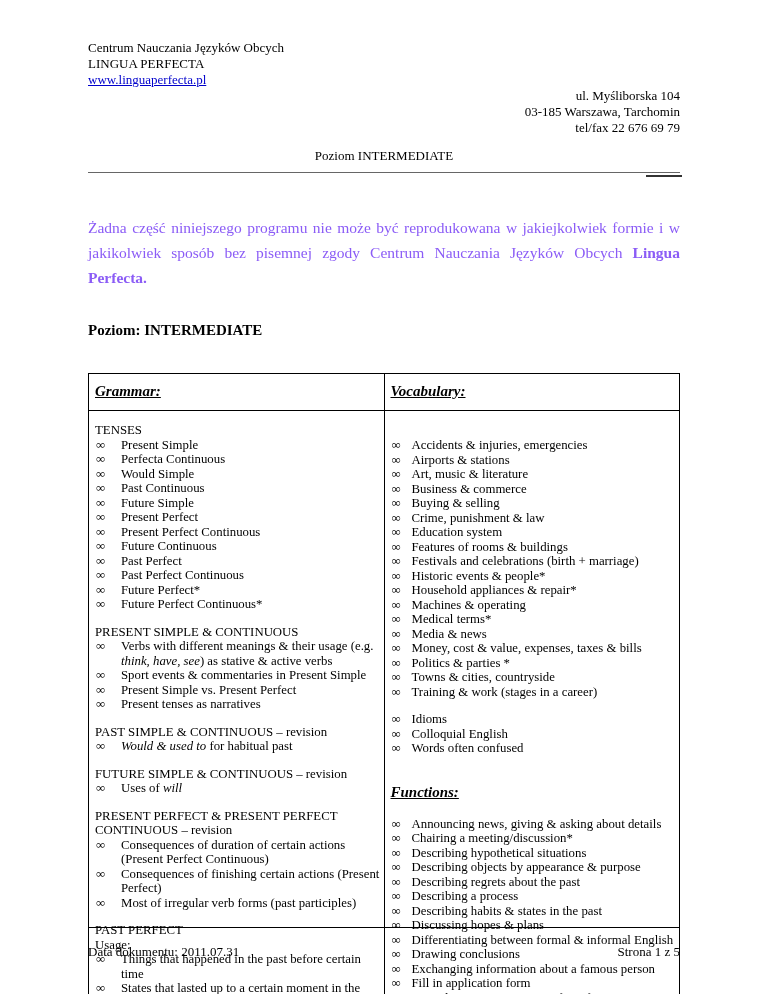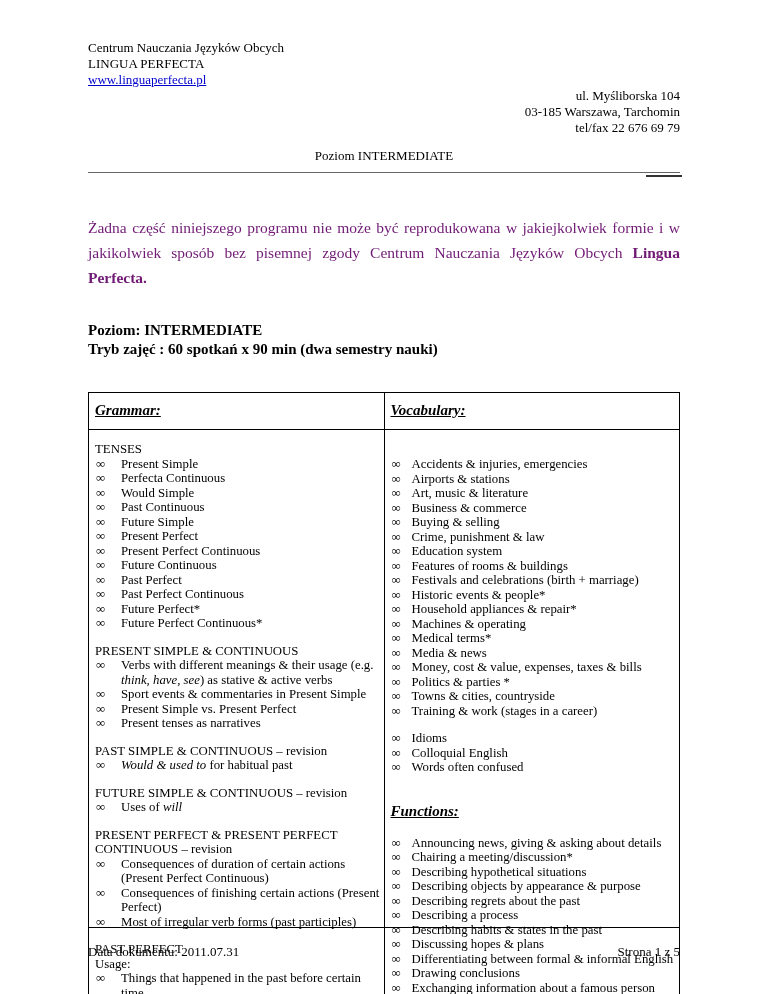--- a/index.html
+++ b/index.html
@@ -12,21 +12,21 @@
     color:#000;
     padding:40px 88px 0 88px;
     overflow:hidden;
   }
   .doc-header { display:flex; justify-content:space-between; font-size:13px; line-height:16px;flex-direction:column; }
   .header-right { text-align:right; }
   .link { color:#0000cc; text-decoration:underline; cursor:pointer; }
   .doc-subtitle { text-align:center; font-size:13px; margin-top:12px; }
   .rule { position:relative; height:9px; border-bottom:1px solid #666; }
   .rule::after { content:""; position:absolute; right:-2px; bottom:-5px; width:36px; border-bottom:2px solid #333; }
-  .notice { margin-top:42px; color:#701a75; font-size:15.5px; line-height:25px; text-align:justify; }
+  .notice { margin-top:42px; color:#8b5cf6; font-size:15.5px; line-height:25px; text-align:justify; }
   .notice b { font-weight:bold; }
   .level { margin-top:31px; font-weight:bold; font-size:15px; line-height:19px; }
   .content-table { width:100%; border-collapse:collapse; margin-top:33px; table-layout:fixed; }
   .content-table td { border:1px solid #000; vertical-align:top; }
   .th-cell { padding:8px 6px 10px 6px; }
   .col-header { font-weight:bold; font-style:italic; text-decoration:underline; font-size:15px; }
   .body-cell { padding:12px 3px 8px 6px; font-size:12.8px; }
   .section + .section { margin-top:13px; }
   .section-title, .section-subtitle { line-height:14.5px; }
   .bullet-item { display:flex; line-height:14.5px; }
@@ -62,21 +62,20 @@
     </div>
   </div>
 
   <div class="doc-subtitle" data-name="document-subtitle">Poziom INTERMEDIATE</div>
   <div class="rule" data-name="header-divider"></div>
 
   <p class="notice" data-name="copyright-notice"><span data-name="copyright-notice-text">Żadna część niniejszego programu nie może być reprodukowana w jakiejkolwiek formie i w jakikolwiek sposób bez pisemnej zgody Centrum Nauczania Języków Obcych </span><b data-name="copyright-notice-brand">Lingua Perfecta.</b></p>
 
   <div class="level" data-name="level-info">
     <div data-name="level-line">Poziom: INTERMEDIATE</div>
-    <div data-name="mode-line">Tryb zajęć : 60 spotkań x 90 min (dwa semestry nauki)</div>
   </div>
 
   <table class="content-table" data-name="syllabus-table">
     <tbody>
       <tr data-name="table-header-row">
         <td class="th-cell" data-name="grammar-header-cell">
           <span class="col-header" data-name="grammar-column-header">Grammar:</span>
         </td>
         <td class="th-cell" data-name="vocabulary-header-cell">
           <span class="col-header" data-name="vocabulary-column-header">Vocabulary:</span>

